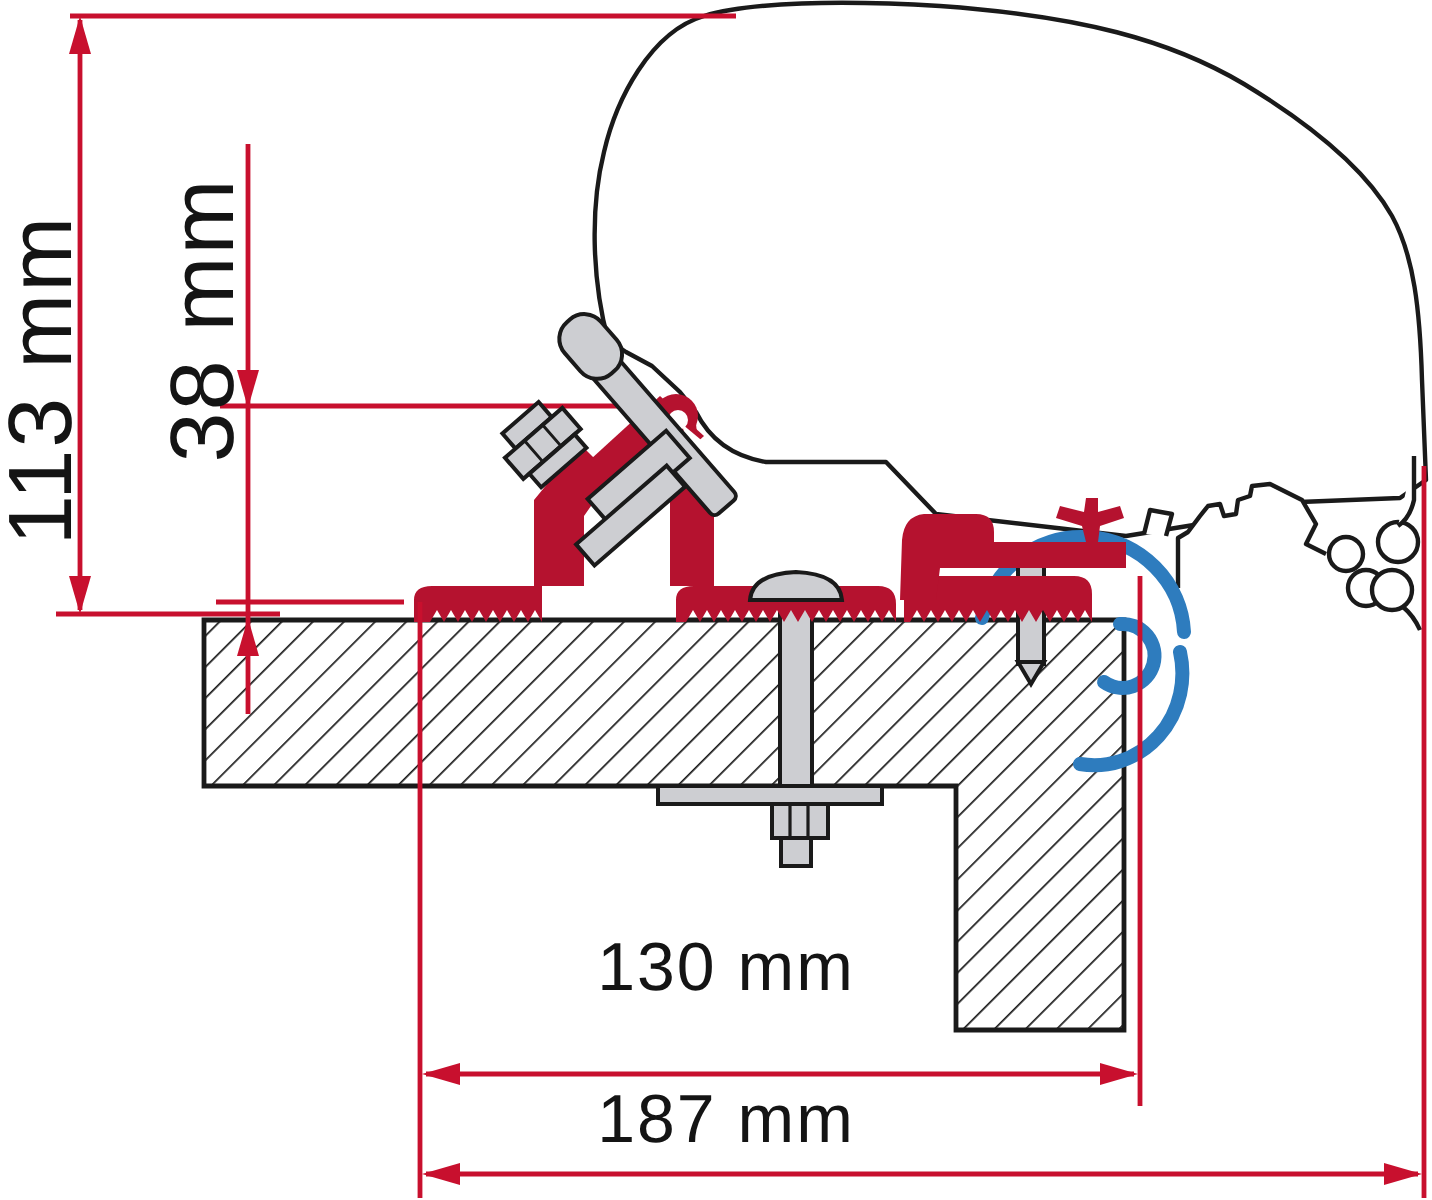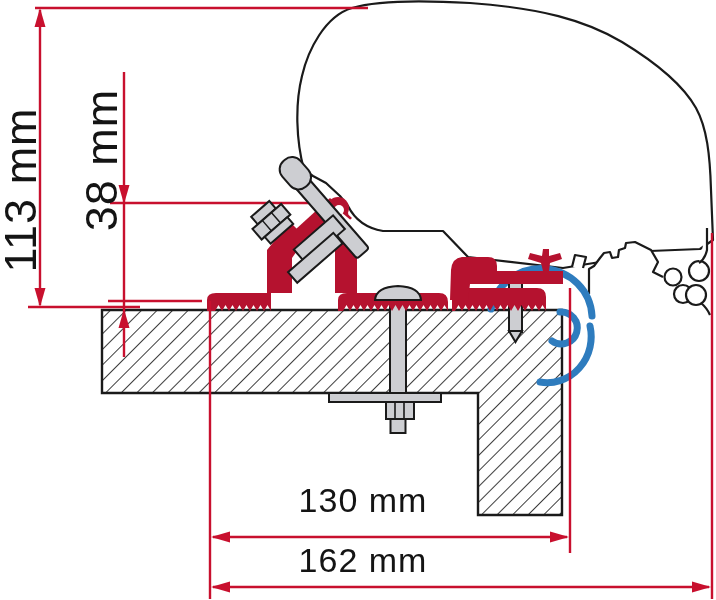--- a/index.html
+++ b/index.html
@@ -172,15 +172,15 @@
   <g>
     <path class="dim-stroke" d="M 712,233 V 599"></path>
     <path class="dim-stroke" d="M 213,587 H 709"></path>
     <polygon class="dim-fill" points="211,587 230,581.5 230,592.5"></polygon>
     <polygon class="dim-fill" points="711,587 692,581.5 692,592.5"></polygon>
   </g>
 </svg>
 
 <div class="dim-label vertical" style="left:20px;  top:190px;">113 mm</div>
 <div class="dim-label vertical" style="left:101px; top:160px;">38 mm</div>
-<div class="dim-label horizontal" style="left:363px; top:500px;">130 mm</div>
-<div class="dim-label horizontal" style="left:363px; top:560px;">162 mm</div>
+<div class="dim-label horizontal" style="left:363px; top:484px;">130 mm</div>
+<div class="dim-label horizontal" style="left:363px; top:560px;">187 mm</div>
 </div>
 
 </body></html>

